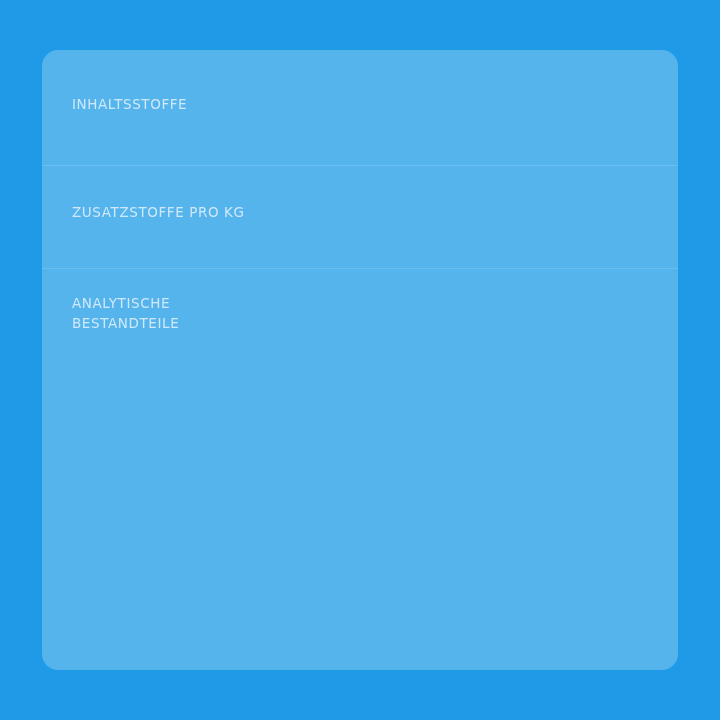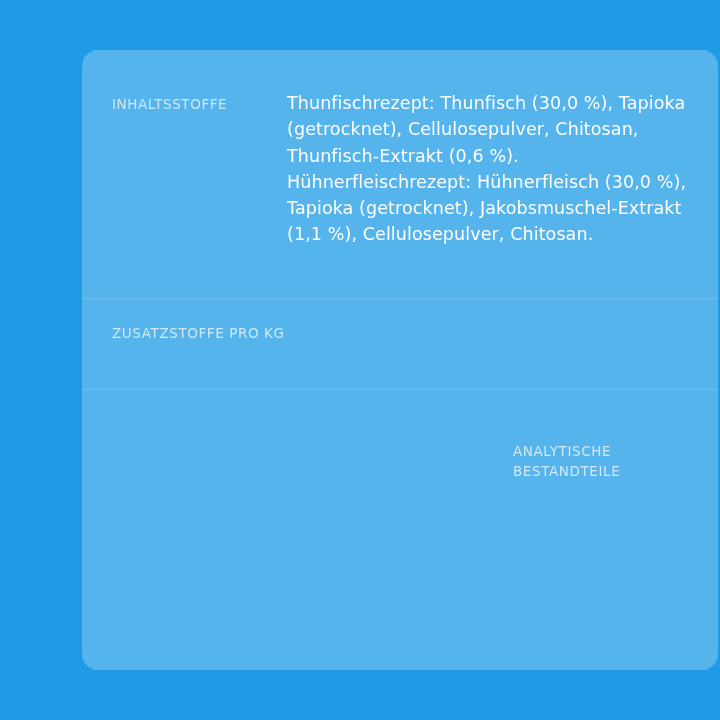--- a/index.html
+++ b/index.html
@@ -16,21 +16,20 @@
   .panel {
     position: absolute;
     left: 42px;
     top: 50px;
     width: 636px;
     height: 620px;
     background: #56b4ec;
     border-radius: 16px;
     box-sizing: border-box;
     padding: 0;
-    margin-left: 40px;
   }
   .row {
     display: flex;
     align-items: flex-start;
     box-sizing: border-box;
     padding: 34px 30px 26px 30px;
   }
   .row + .row {
     border-top: 1px solid #6bbff0;
   }
@@ -45,31 +44,30 @@
     box-sizing: border-box;
   }
   .row-value {
     flex: 1 1 auto;
     color: #ffffff;
     font-size: 17.5px;
     line-height: 1.5;
     letter-spacing: 0.1px;
   }
   .row-1 { padding-top: 40px; padding-bottom: 50px; }
-  .row-2 { padding-top: 20px; padding-bottom: 46px; }
-  .row-3 { padding-top: 47px; padding-bottom: 40px; justify-content: flex-end; }
+  .row-2 { padding-top: 32px; padding-bottom: 46px; }
+  .row-3 { padding-top: 20px; padding-bottom: 40px; }
 </style>
 </head>
 <body>
 
 <div class="panel">
 
   <div class="row row-1">
     <div class="row-label">INHALTSSTOFFE</div>
-    <div class="row-value">Thunfischrezept: Thunfisch (30,0 %), Tapioka (getrocknet), Cellulosepulver, Chitosan, Thunfisch-Extrakt (0,6 %). Hühnerfleischrezept: Hühnerfleisch (30,0 %), Tapioka (getrocknet), Jakobsmuschel-Extrakt (1,1 %), Cellulosepulver, Chitosan.</div>
   </div>
 
   <div class="row row-2">
     <div class="row-label">ZUSATZSTOFFE PRO KG</div>
   </div>
 
   <div class="row row-3">
     <div class="row-label">ANALYTISCHE BESTANDTEILE</div>
   </div>
 

